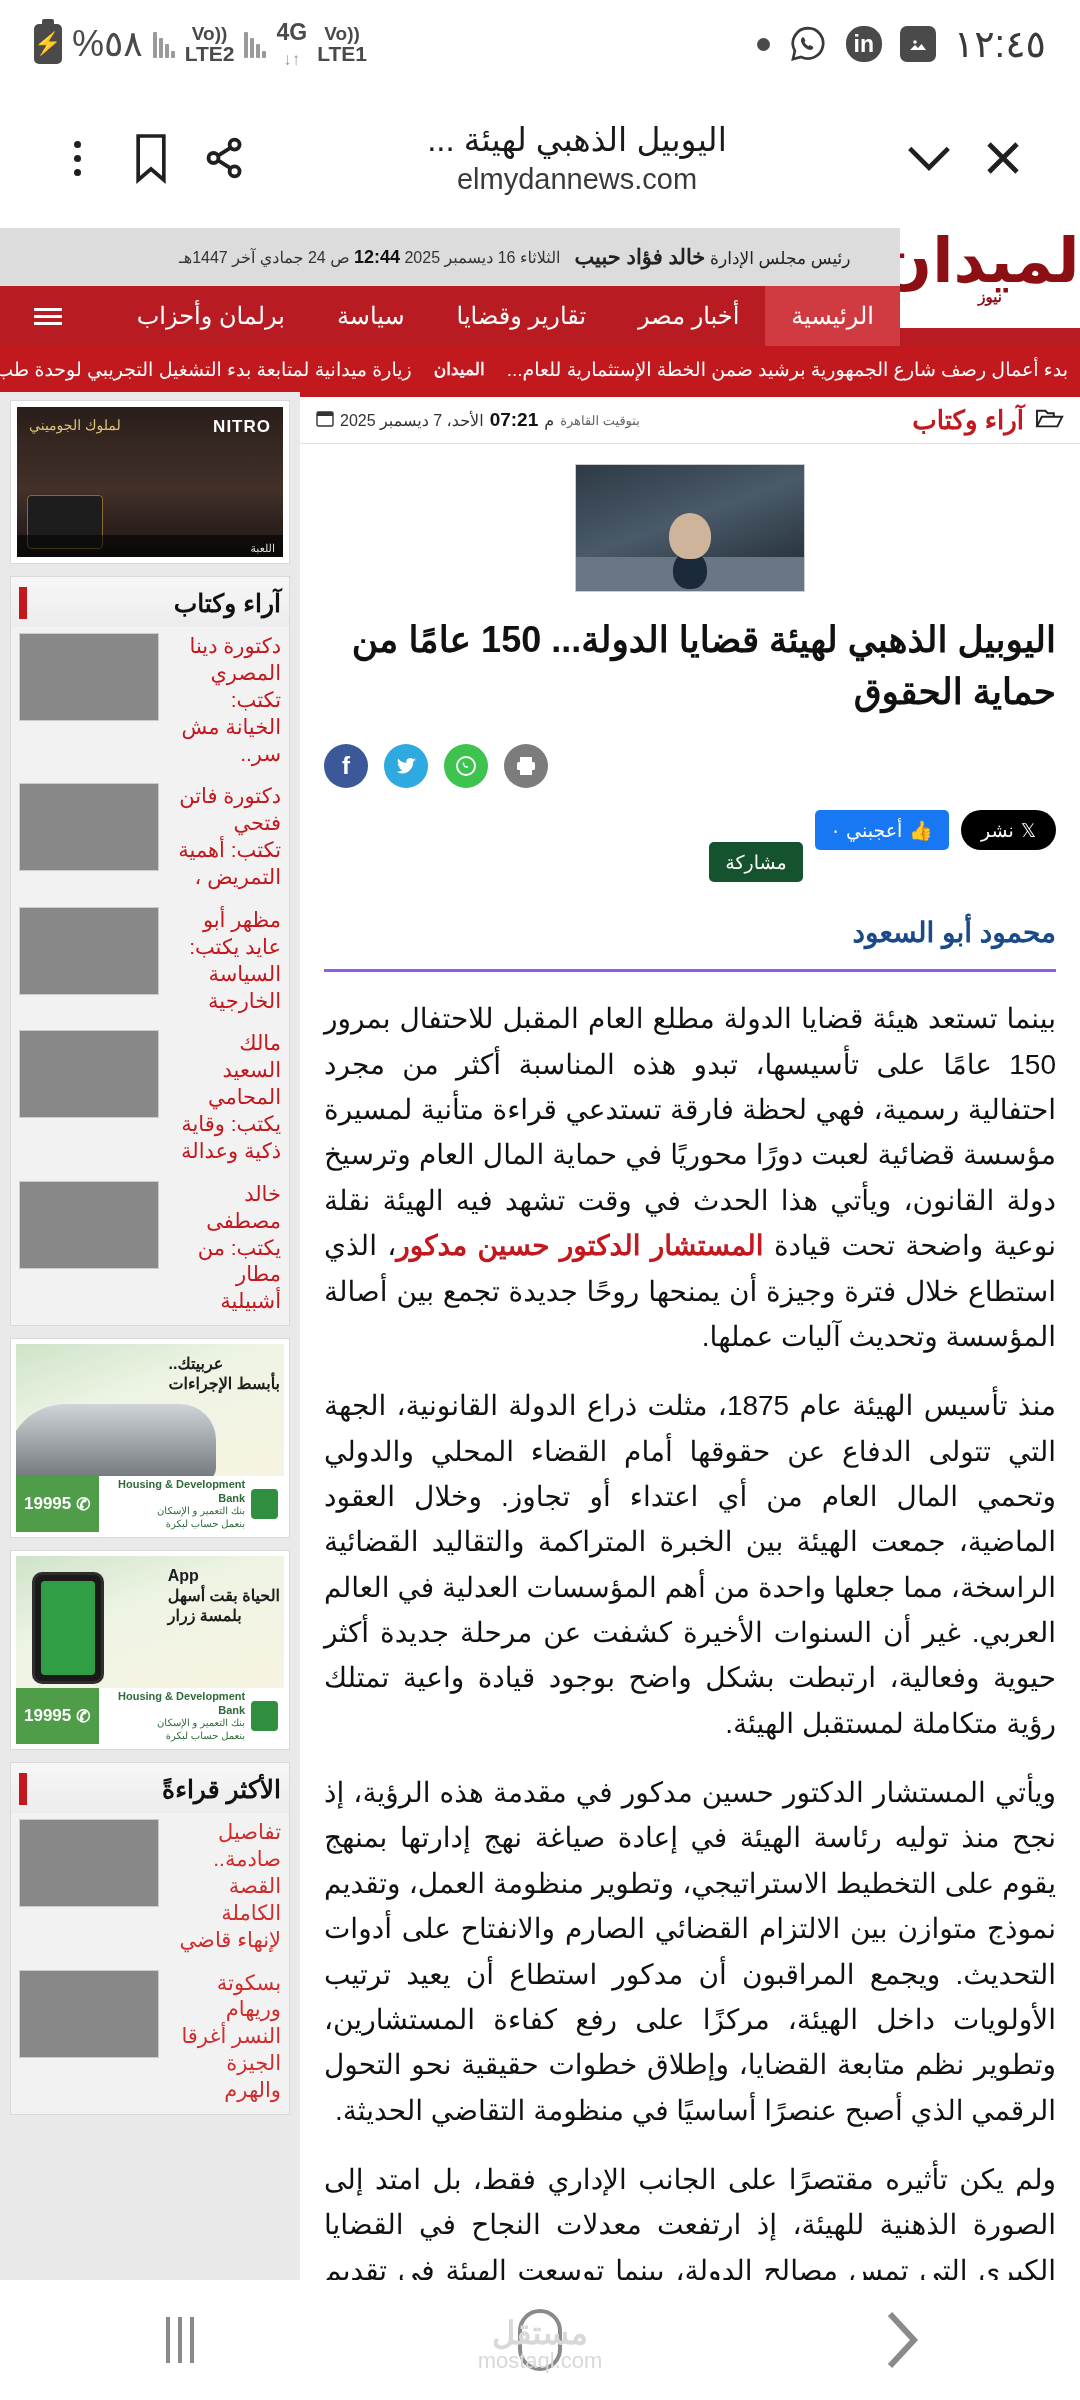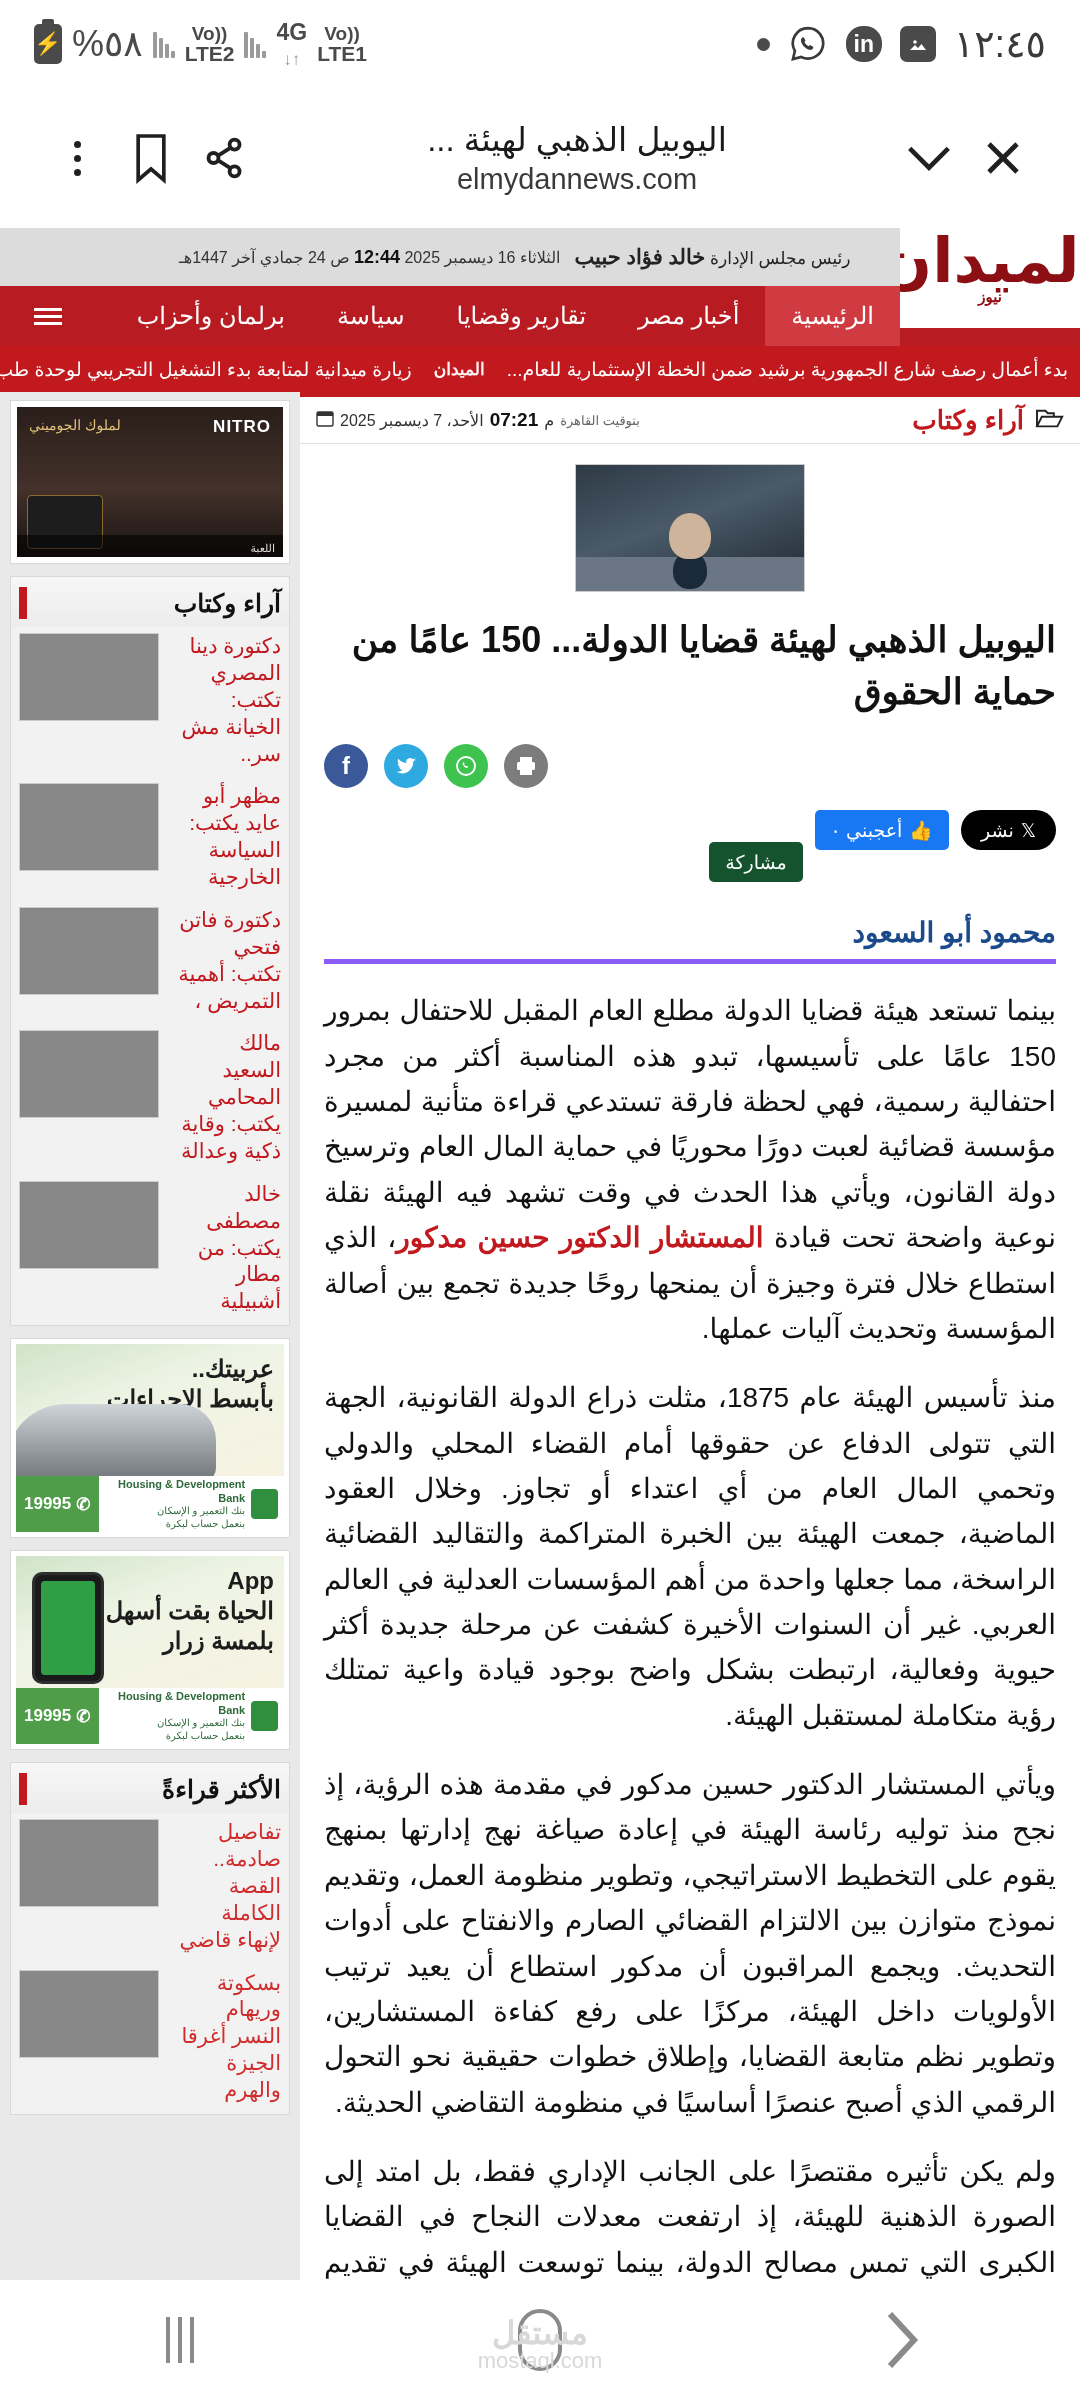--- a/index.html
+++ b/index.html
@@ -154,22 +154,22 @@
   .sb-fb{ background:#3b5998; } .sb-tw{ background:#2eaae0; }
   .sb-wa{ background:#3ec34f; } .sb-pr{ background:#7c7c7c; }
 
   .act-row{ display:flex; gap:12px; justify-content:flex-start; margin:22px 0 0 0;}
   .pill{ height:40px; border-radius:5px; display:flex;align-items:center;
          padding:0 16px; font-size:19px; color:#fff; gap:7px;}
   .pill.share{ background:#14532d;margin-top:32px;} .pill.like{ background:#1877f2;}
   .pill.post{ background:#000; border-radius:20px; padding:0 20px;}
 
   .byline{
-    margin:34px 24px 0 24px; padding-bottom:10px;
-    border-bottom:5px solid #8b5cf6;
+    margin:34px 24px 0 24px; padding-bottom:20px;
+    border-bottom:3px solid #8b5cf6;
     font-size:28px; font-weight:700; color:#1b4a8a; text-align:right;
   }
   .body{ padding:0 24px 0 24px;}
   .body p{
     font-size:28px; line-height:1.62; color:#111; text-align:justify;
     margin-top:24px;
   }
   .body p .hl{ color:#c2191f; font-weight:700; }
 
   
@@ -207,22 +207,22 @@
   .th-c{ background:linear-gradient(160deg,#6c4ea0,#d9b96a 55%,#3a2d52);}
   .th-d{ background:linear-gradient(160deg,#2b2b2b,#7a6a55 50%,#161616);}
   .th-e{ background:linear-gradient(160deg,#2f5fa8,#cf9b72 60%,#1b2b44);}
   .th-f{ background:linear-gradient(160deg,#5b5145,#b5a08b 50%,#241f1a);}
   .th-g{ background:linear-gradient(160deg,#3c2f2a,#9b7b63 55%,#1b1512);}
   .th-h{ background:linear-gradient(160deg,#274472,#c29a74 55%,#16233a);}
 
   .bankad{ background:#fff; border:1px solid #d9d9d9; margin-bottom:12px; padding:5px;}
   .bank-top{ height:132px; position:relative; overflow:hidden;
              background:linear-gradient(160deg,#cfe3c9 0%,#eef4e4 40%,#f7f3e2 100%);}
-  .bank-top .slogan{ position:absolute; top:10px; right:10px; text-align:right;
-                     color:#1d1d1d; font-size:24px; font-weight:700; line-height:1.25;}
+  .bank-top .slogan{ position:absolute; top:10px; right:4px; text-align:left;
+                     color:#1d1d1d; font-size:16px; font-weight:700; line-height:1.25;}
   .bank-top .car{ position:absolute; bottom:-6px; left:-10px; width:210px; height:78px;
                   background:linear-gradient(180deg,#cfd4d8,#6f7478);
                   border-radius:60px 36px 14px 14px; }
   .bank-top .phone{ position:absolute; bottom:4px; left:16px; width:72px; height:112px;
                     background:#1a1a1a; border-radius:10px;
                     border:3px solid #2e2e2e;}
   .bank-top .phone i{ position:absolute; inset:6px; background:#2f9e44; border-radius:4px;}
   .bank-bot{ display:flex; align-items:stretch; height:56px; background:#fff; }
   .bank-logo{ display:flex; align-items:center; gap:6px; padding:0 6px; flex:1;}
   .bank-mark{ width:30px;height:30px;background:#2f8f3e; border-radius:4px;}
@@ -473,26 +473,26 @@
     <div class="widget">
       <div class="widget-head">
         <span class="t">آراء وكتاب</span>
         <span class="bar"></span>
       </div>
       <div class="w-item">
         <span class="lbl">دكتورة دينا المصري تكتب: الخيانة مش سر..</span>
         <span class="thumb th-a"></span>
       </div>
       <div class="w-item">
+        <span class="lbl">دكتورة فاتن فتحي تكتب: أهمية التمريض ،</span>
+        <span class="thumb th-c"></span>
+      </div>
+      <div class="w-item">
         <span class="lbl">مظهر أبو عايد يكتب: السياسة الخارجية</span>
         <span class="thumb th-b"></span>
-      </div>
-      <div class="w-item">
-        <span class="lbl">دكتورة فاتن فتحي تكتب: أهمية التمريض ،</span>
-        <span class="thumb th-c"></span>
       </div>
       <div class="w-item">
         <span class="lbl">مالك السعيد المحامي يكتب: وقاية ذكية وعدالة</span>
         <span class="thumb th-d"></span>
       </div>
       <div class="w-item">
         <span class="lbl">خالد مصطفى يكتب: من مطار أشبيلية</span>
         <span class="thumb th-e"></span>
       </div>
     </div>

